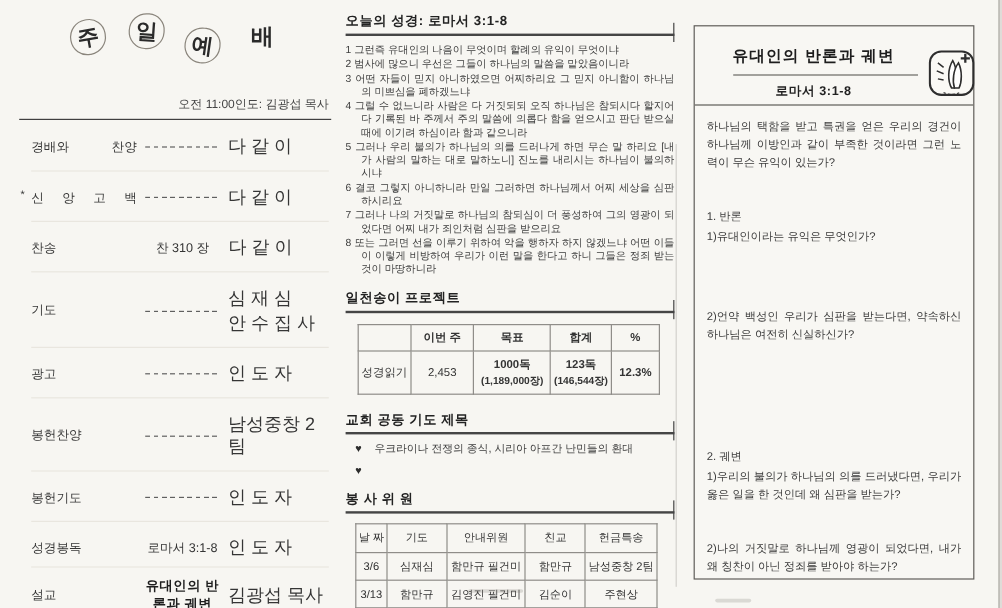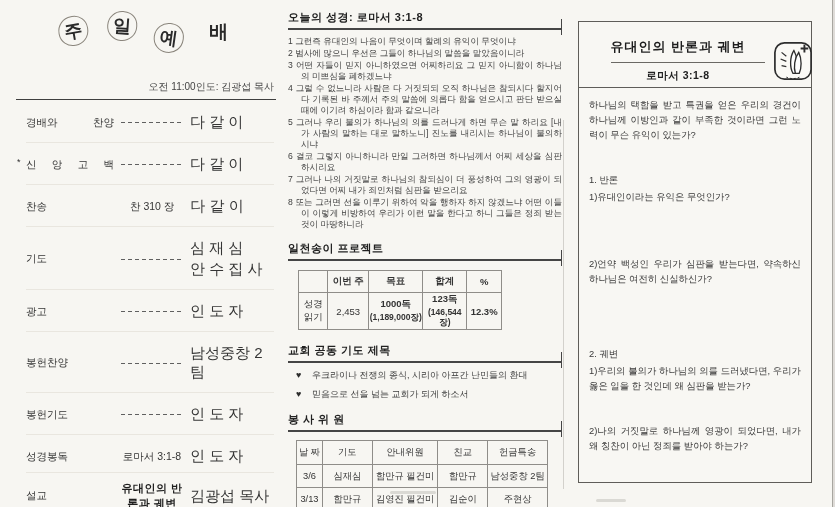--- a/index.html
+++ b/index.html
@@ -57,21 +57,21 @@
     font-weight:bold; font-size:11px; color:#222; letter-spacing:.5px;
     border-bottom:2px solid #454545; padding-bottom:3px; position:relative; margin-bottom:6px;
   }
   .sec-head::after { content:""; position:absolute; right:0; bottom:-7px; width:1px; height:16px; background:#454545; }
   .verses { margin-top:4px; }
   .verse { font-size:8.6px; line-height:11px; color:#3d3d3d; text-align:justify;
     padding-left:13px; text-indent:-13px; margin-bottom:1px; }
 
   .sec-project { margin-top:11px; }
   table { border-collapse:collapse; }
-  .ptable { width:204px; margin:9px 0 0 10px; }
+  .ptable { width:252px; margin:9px 0 0 10px; }
   .ptable th, .ptable td { border:1px solid #8f8d89; text-align:center; vertical-align:middle; color:#333; }
   .ptable th { font-size:9.5px; font-weight:bold; height:22px; }
   .ptable td { font-size:9.5px; height:36px; }
   .ptable .c0 { width:44px; } .ptable .c1 { width:53px; } .ptable .c2 { width:64px; }
   .ptable .c3 { width:51px; } .ptable .c4 { width:40px; }
   .ptable .main { font-weight:bold; display:block; }
   .ptable .sub { display:block; font-size:8.5px; font-weight:bold; margin-top:1px; }
   .ptable .pct { font-weight:bold; }
 
   .sec-prayer { margin-top:13px; }
@@ -96,21 +96,21 @@
   .notes-title { font-size:13px; font-weight:bold; color:#1d1d1d; letter-spacing:1px;
     text-align:center; padding-right:34px; }
   .title-rule { height:1px; background:#6b6964; margin:6px 36px 6px 22px; }
   .notes-ref { font-size:10.5px; font-weight:bold; color:#222; text-align:center; padding-right:34px; letter-spacing:.5px; }
   .hands-icon { position:absolute; right:-2px; top:17px; width:40px; height:42px; }
   .notes-body { padding:9px 10px 0 10px; }
   .notes-body p, .notes-body .q-head { font-size:9.4px; line-height:15px; color:#3a3a3a; text-align:justify; }
   .intro { margin-bottom:30px; }
   .q-head { margin-bottom:2px; text-align:left; }
   .q1a { margin-bottom:52px; }
-  .q2a { margin-bottom:60px; }
+  .q2a { margin-bottom:86px; }
   .q1b { margin-bottom:30px; }
 </style>
 </head>
 <body>
 
 <div class="page">
 
   <div class="col-left">
     <div class="bulletin-title">
       <span class="tchar circled tc0">주</span>
@@ -253,21 +253,20 @@
     </div>
 
     <div class="sec sec-prayer">
       <div class="sec-head">교회 공동 기도 제목</div>
       <div class="prayer-item">
         <span class="heart">♥</span>
         <span>우크라이나 전쟁의 종식, 시리아 아프간 난민들의 환대</span>
       </div>
       <div class="prayer-item">
         <span class="heart">♥</span>
-        <span>믿음으로 선을 넘는 교회가 되게 하소서</span>
       </div>
     </div>
 
     <div class="sec sec-vol">
       <div class="sec-head">봉 사 위 원</div>
       <table class="vtable">
         <tbody>
             <tr>
           <th class="v0">날 짜</th>
           <th class="v1">기도</th>

